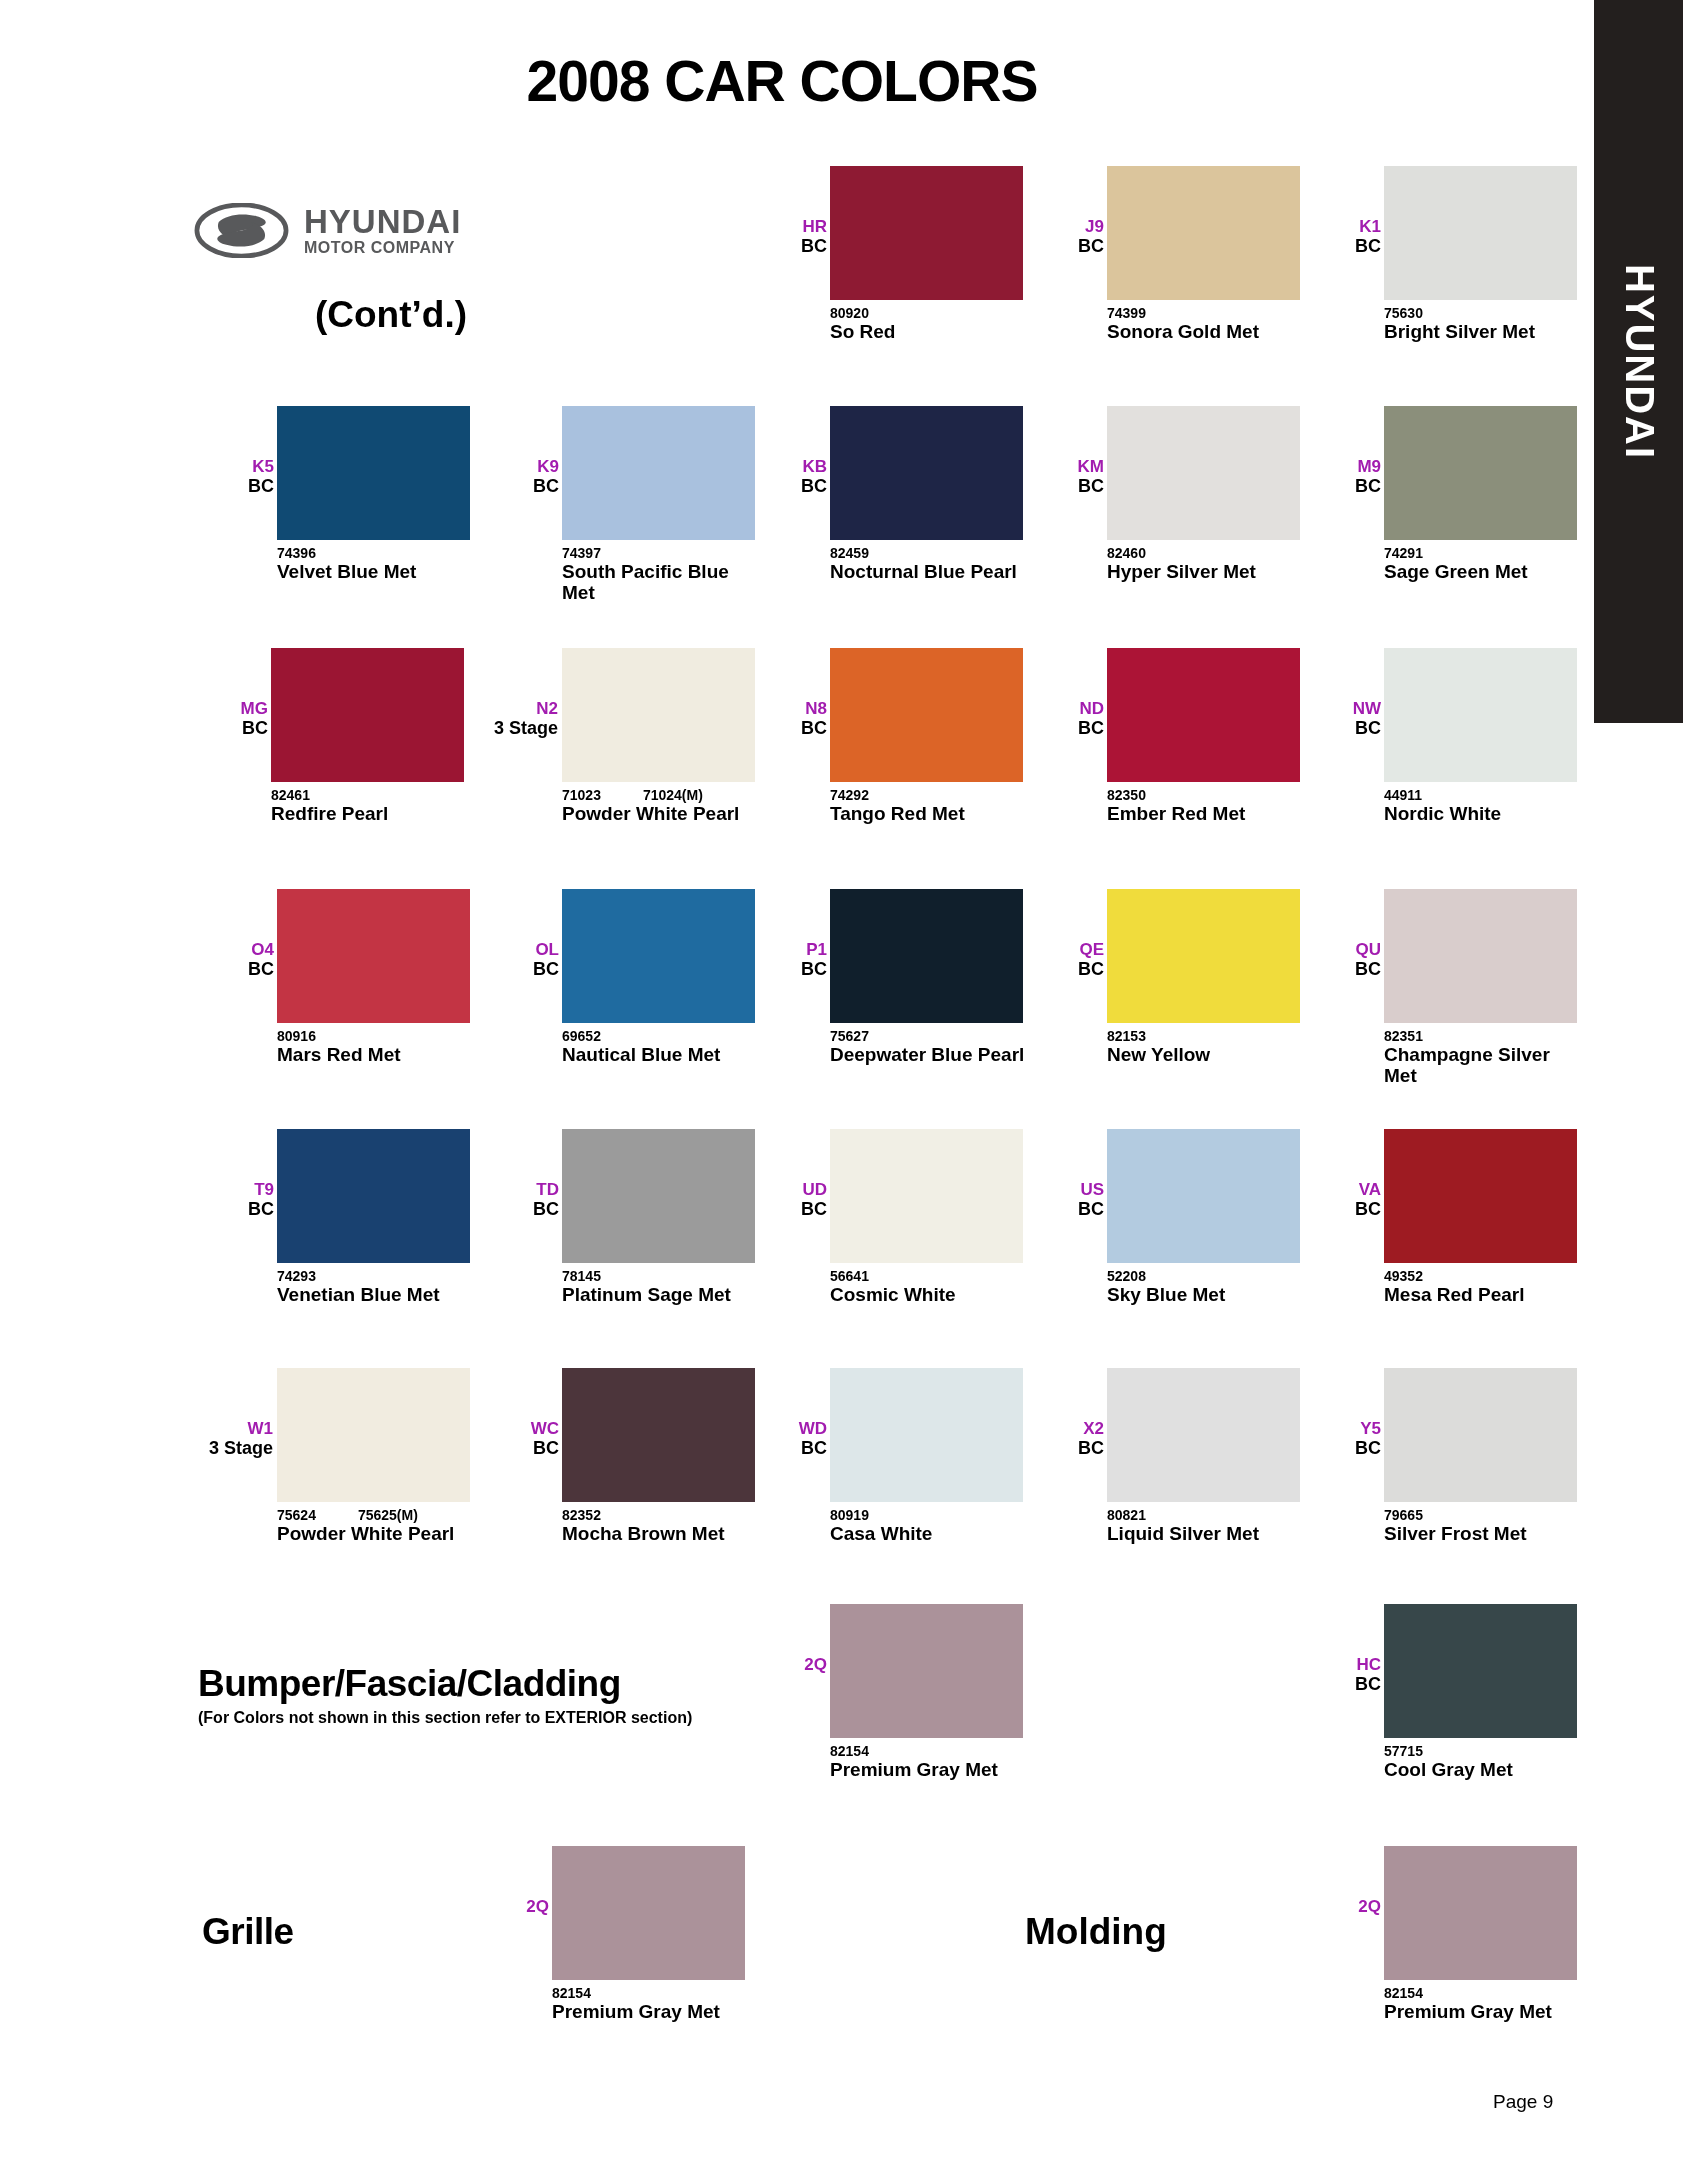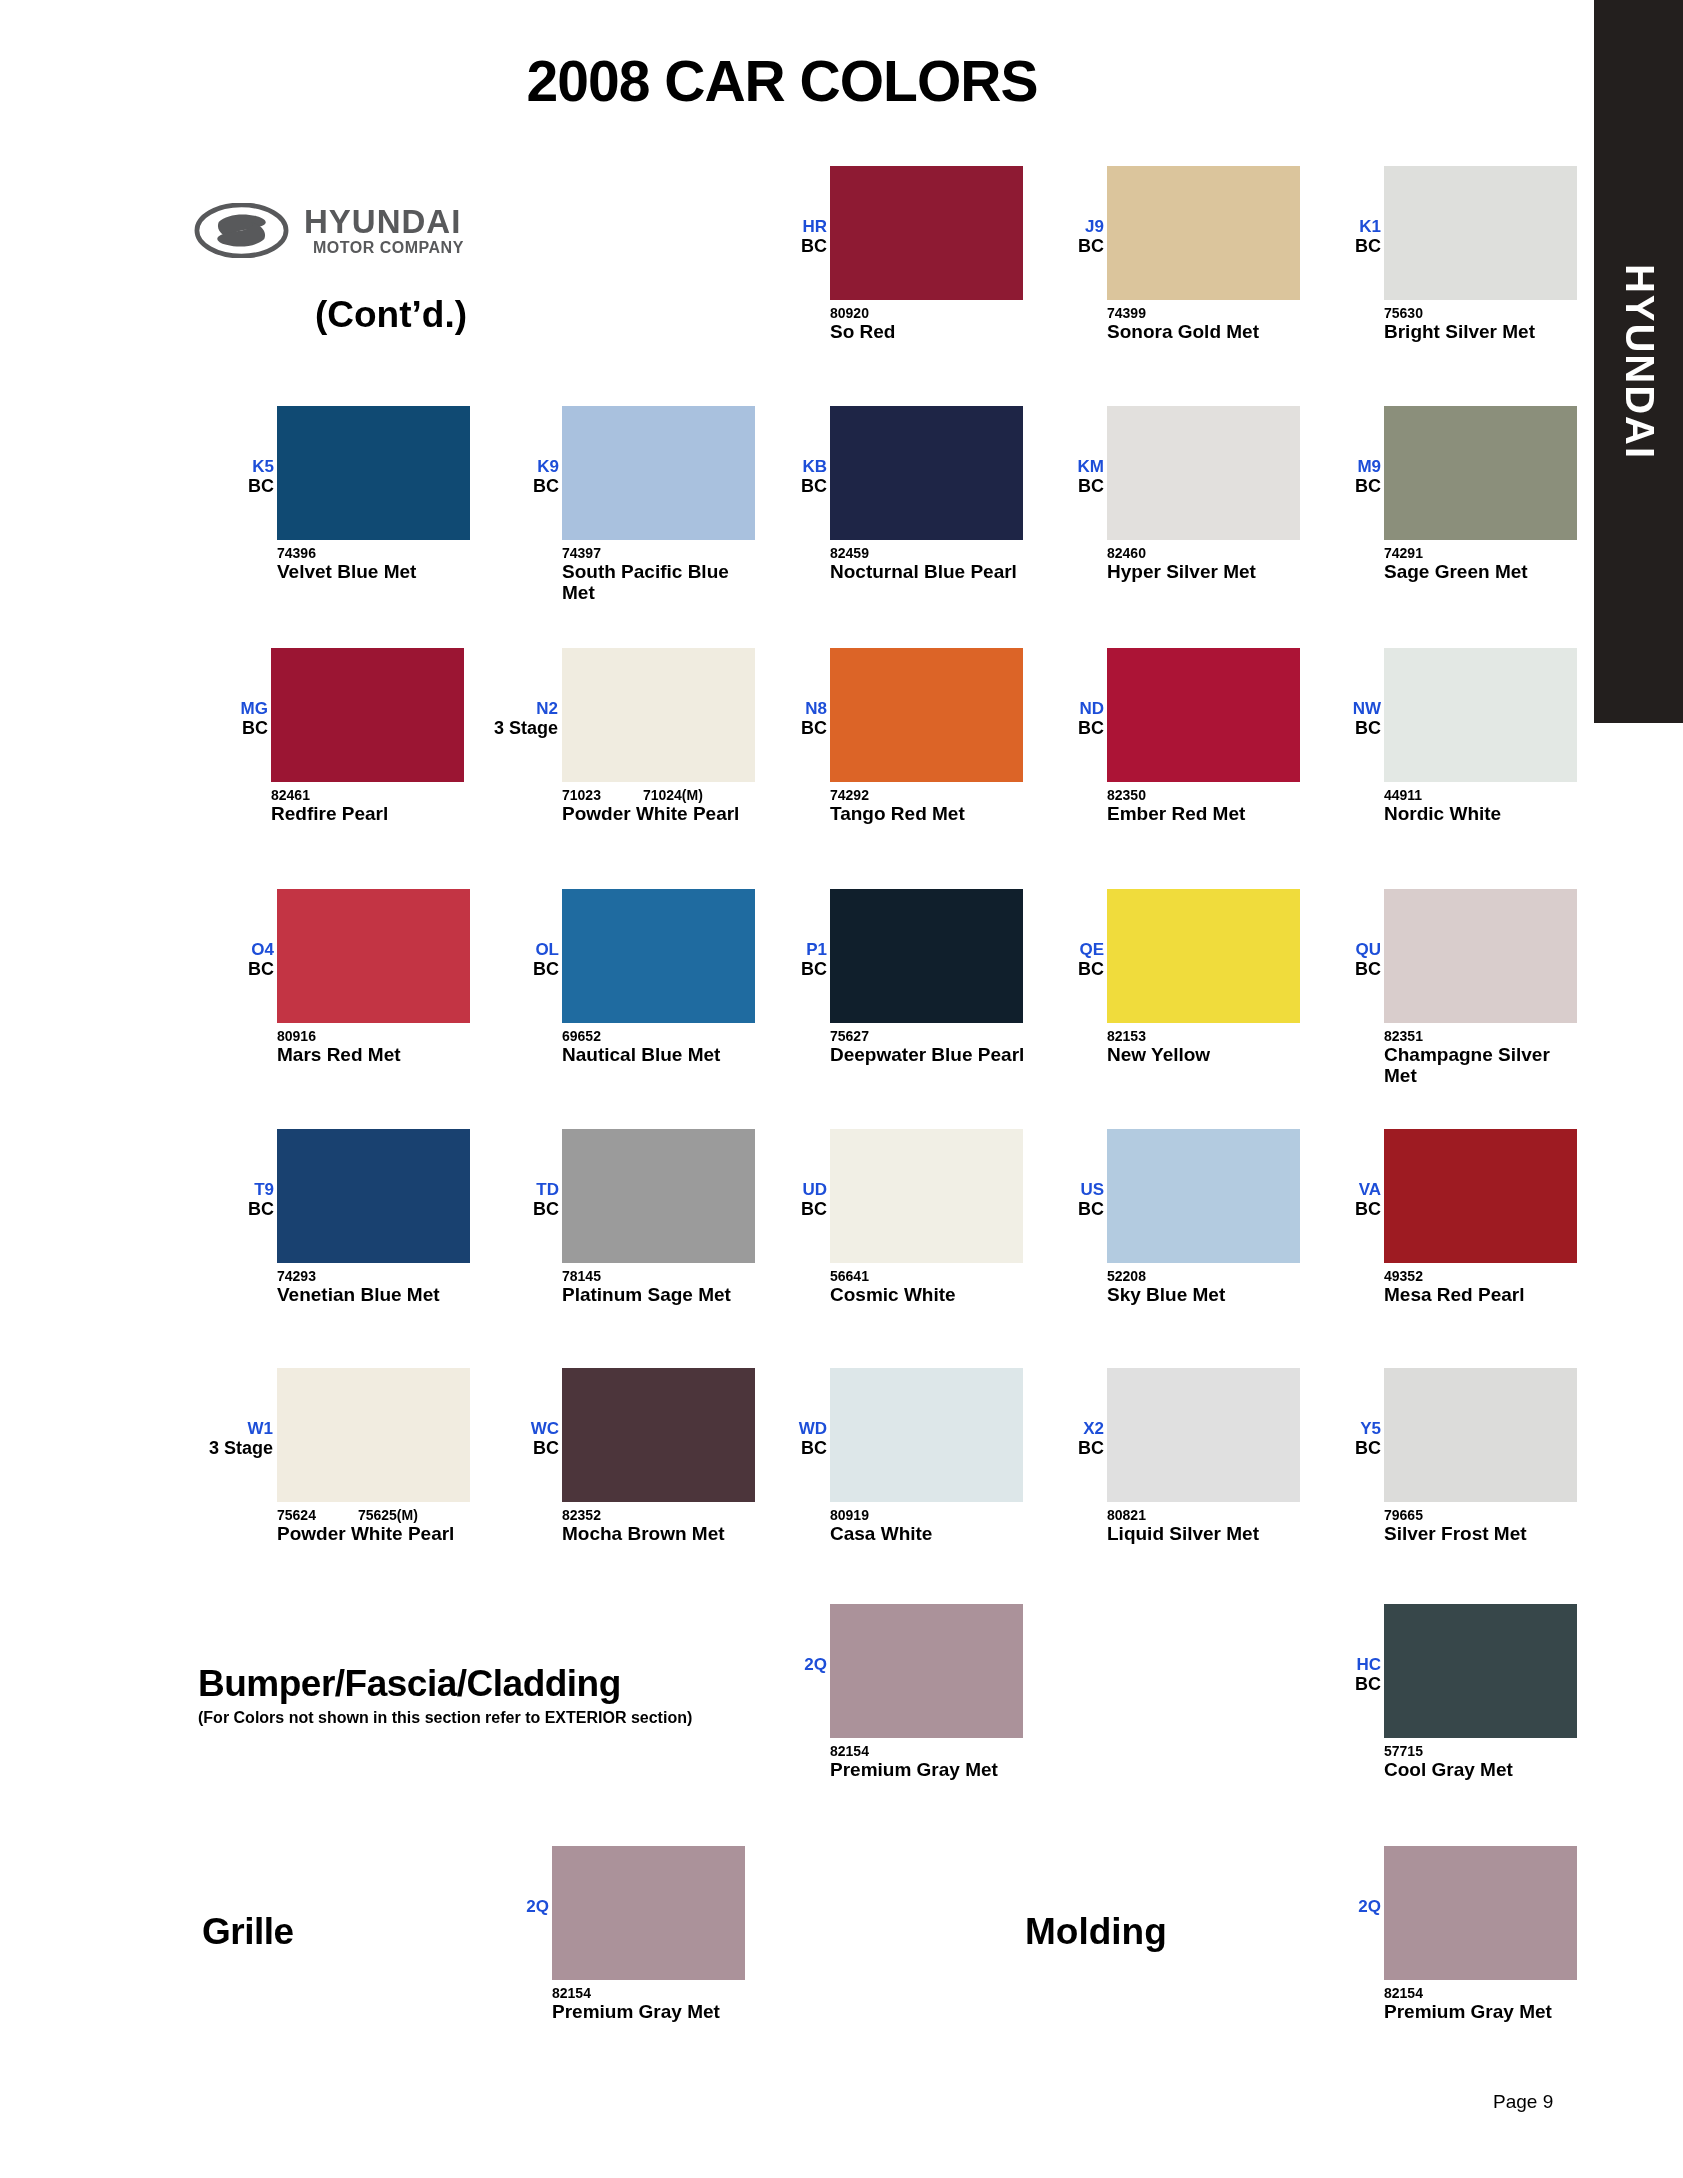--- a/index.html
+++ b/index.html
@@ -77,21 +77,20 @@
     font-weight: bold;
     letter-spacing: 1px;
     color: #58595b;
   }
   .wordmark .w2 {
     font-size: 16px;
     font-weight: bold;
     letter-spacing: 0.5px;
     color: #58595b;
     margin-top: 2px;
-    margin-left: 9px;
   }
   #contd {
     margin-top: 36px;
     text-align: center;
     font-size: 37px;
     font-weight: bold;
     padding-left: 10px;
   }
 
   
@@ -111,21 +110,21 @@
     position: absolute;
     left: -51px;
     top: 51px;
     width: 48px;
     text-align: right;
     line-height: 1.12;
   }
   .cell .code {
     font-size: 17px;
     font-weight: bold;
-    color: #1d4ed8;
+    color: #a21caf;
     display: block;
   }
   .cell .coat {
     font-size: 18px;
     font-weight: bold;
     color: #000;
     display: block;
     white-space: nowrap;
   }
   .cell .chip {

